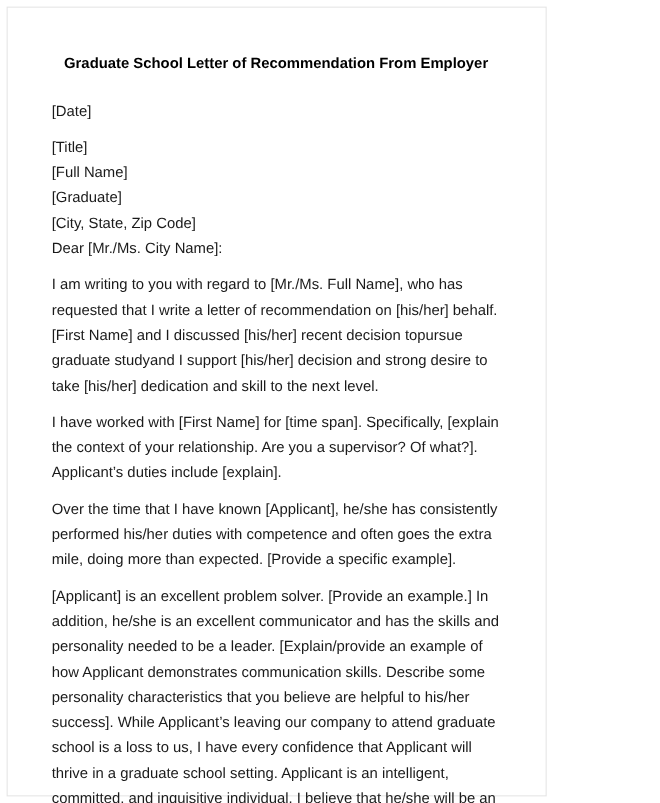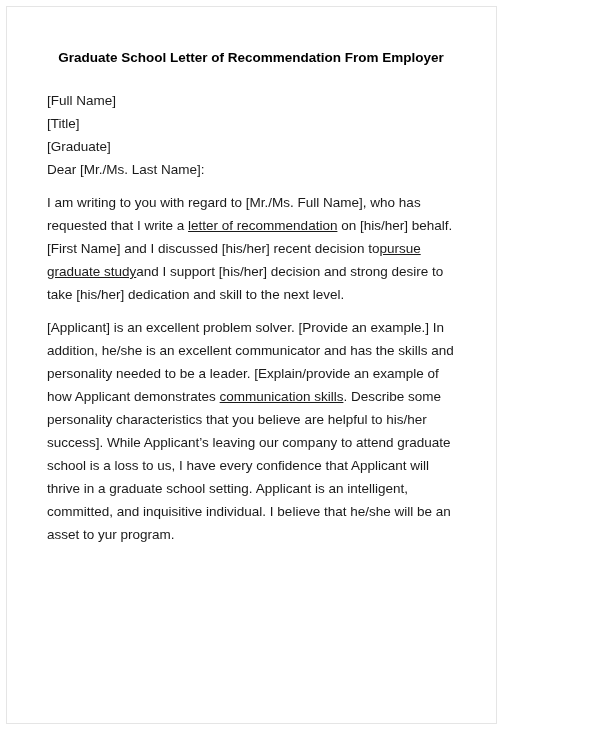--- a/index.html
+++ b/index.html
@@ -45,41 +45,44 @@
     margin-bottom: 10px;
   }
   .salutation {
     margin-bottom: 10px;
   }
   p.body-par {
     margin: 0 0 10px 0;
     line-height: 23px;
   }
   .u {
-    text-decoration: underline;
   }
 </style>
 </head>
 <body>
 
 <div class="page">
   <div class="frame"></div>
   <div class="content">
 
     <h1 class="doc-title">Graduate School Letter of Recommendation From Employer</h1>
 
+    <div class="line date-line">[Date]</div>
 
     <div>
+      <div class="line">[Title]</div>
       <div class="line">[Full Name]</div>
-      <div class="line">[Title]</div>
       <div class="line">[Graduate]</div>
+      <div class="line">[City, State, Zip Code]</div>
     </div>
 
-    <div class="line salutation">Dear [Mr./Ms. Last Name]:</div>
+    <div class="line salutation">Dear [Mr./Ms. City Name]:</div>
 
     <p class="body-par"><span>I am writing to you with regard to [Mr./Ms. Full Name], who has requested that I write a </span><span class="u">letter of recommendation</span><span> on [his/her] behalf. [First Name] and I discussed [his/her] recent decision to</span><span class="u">pursue graduate study</span><span>and I support [his/her] decision and strong desire to take [his/her] dedication and skill to the next level.</span></p>
 
+    <p class="body-par">I have worked with [First Name] for [time span]. Specifically, [explain the context of your relationship. Are you a supervisor? Of what?]. Applicant’s duties include [explain].</p>
 
+    <p class="body-par">Over the time that I have known [Applicant], he/she has consistently performed his/her duties with competence and often goes the extra mile, doing more than expected. [Provide a specific example].</p>
 
     <p class="body-par"><span>[Applicant] is an excellent problem solver. [Provide an example.] In addition, he/she is an excellent communicator and has the skills and personality needed to be a leader. [Explain/provide an example of how Applicant demonstrates </span><span class="u">communication skills</span><span>. Describe some personality characteristics that you believe are helpful to his/her success]. While Applicant’s leaving our company to attend graduate school is a loss to us, I have every confidence that Applicant will thrive in a graduate school setting. Applicant is an intelligent, committed, and inquisitive individual. I believe that he/she will be an asset to yur program.</span></p>
 
   </div>
 </div>
 
 </body></html>

